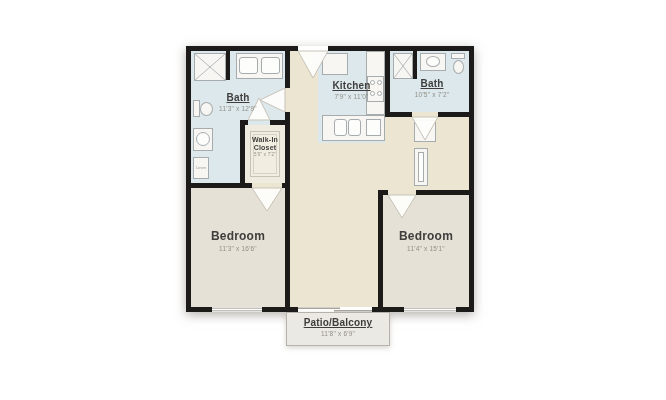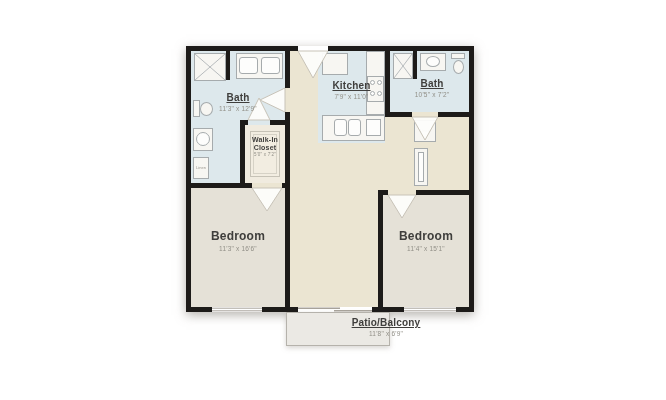--- a/index.html
+++ b/index.html
@@ -161,18 +161,18 @@
     <div class="room-name">Bedroom</div>
     <div class="room-dims">11'3" x 16'6"</div>
   </div>
 
 
   <div class="lbl" style="left:383px;top:230px;width:86px;">
     <div class="room-name">Bedroom</div>
     <div class="room-dims">11'4" x 15'1"</div>
   </div>
 
-  <div class="lbl" style="left:286px;top:317px;width:104px;padding-left:48px;">
+  <div class="lbl" style="left:286px;top:317px;width:104px;">
     <div class="room-name sm">Patio/Balcony</div>
     <div class="room-dims">11'8" x 6'9"</div>
   </div>
 
 </div>
 
 </body></html>

